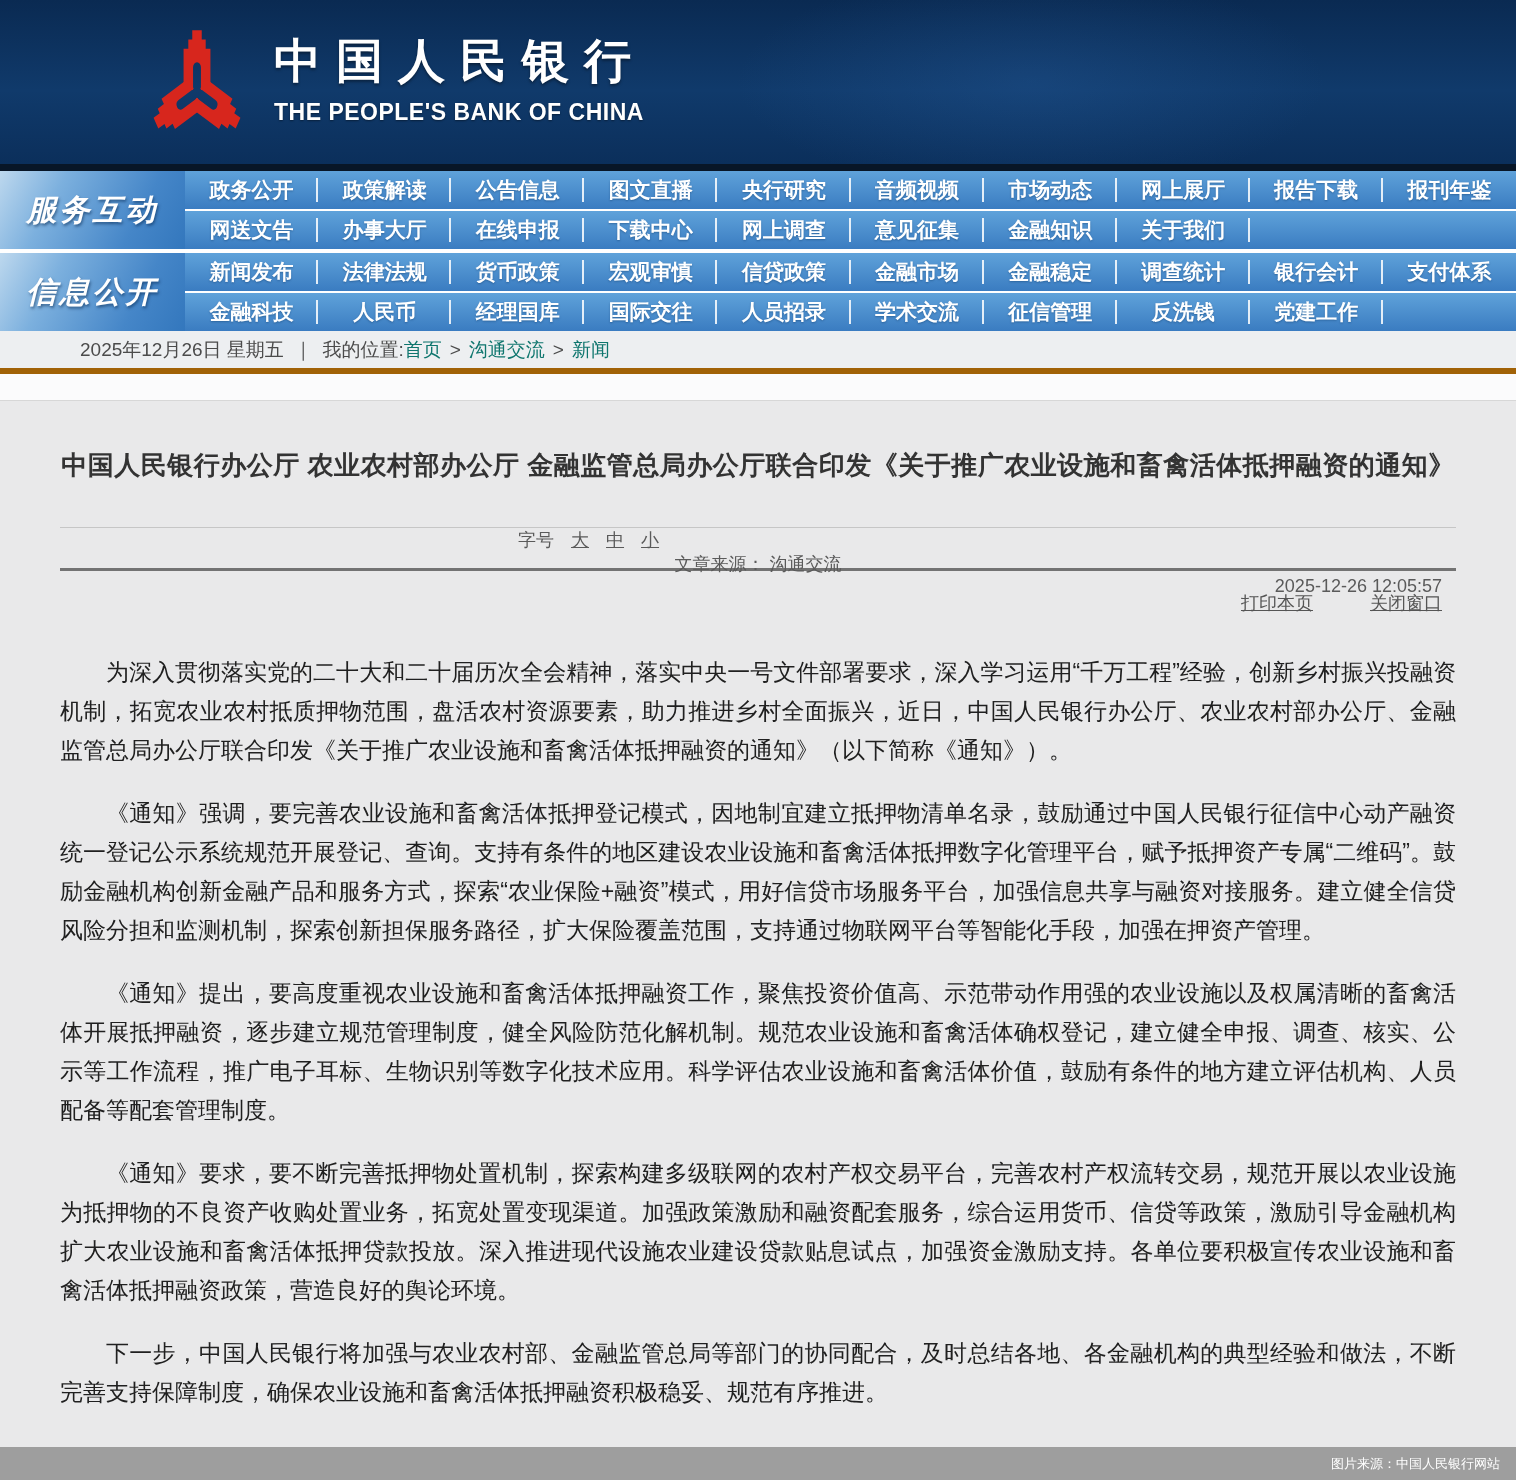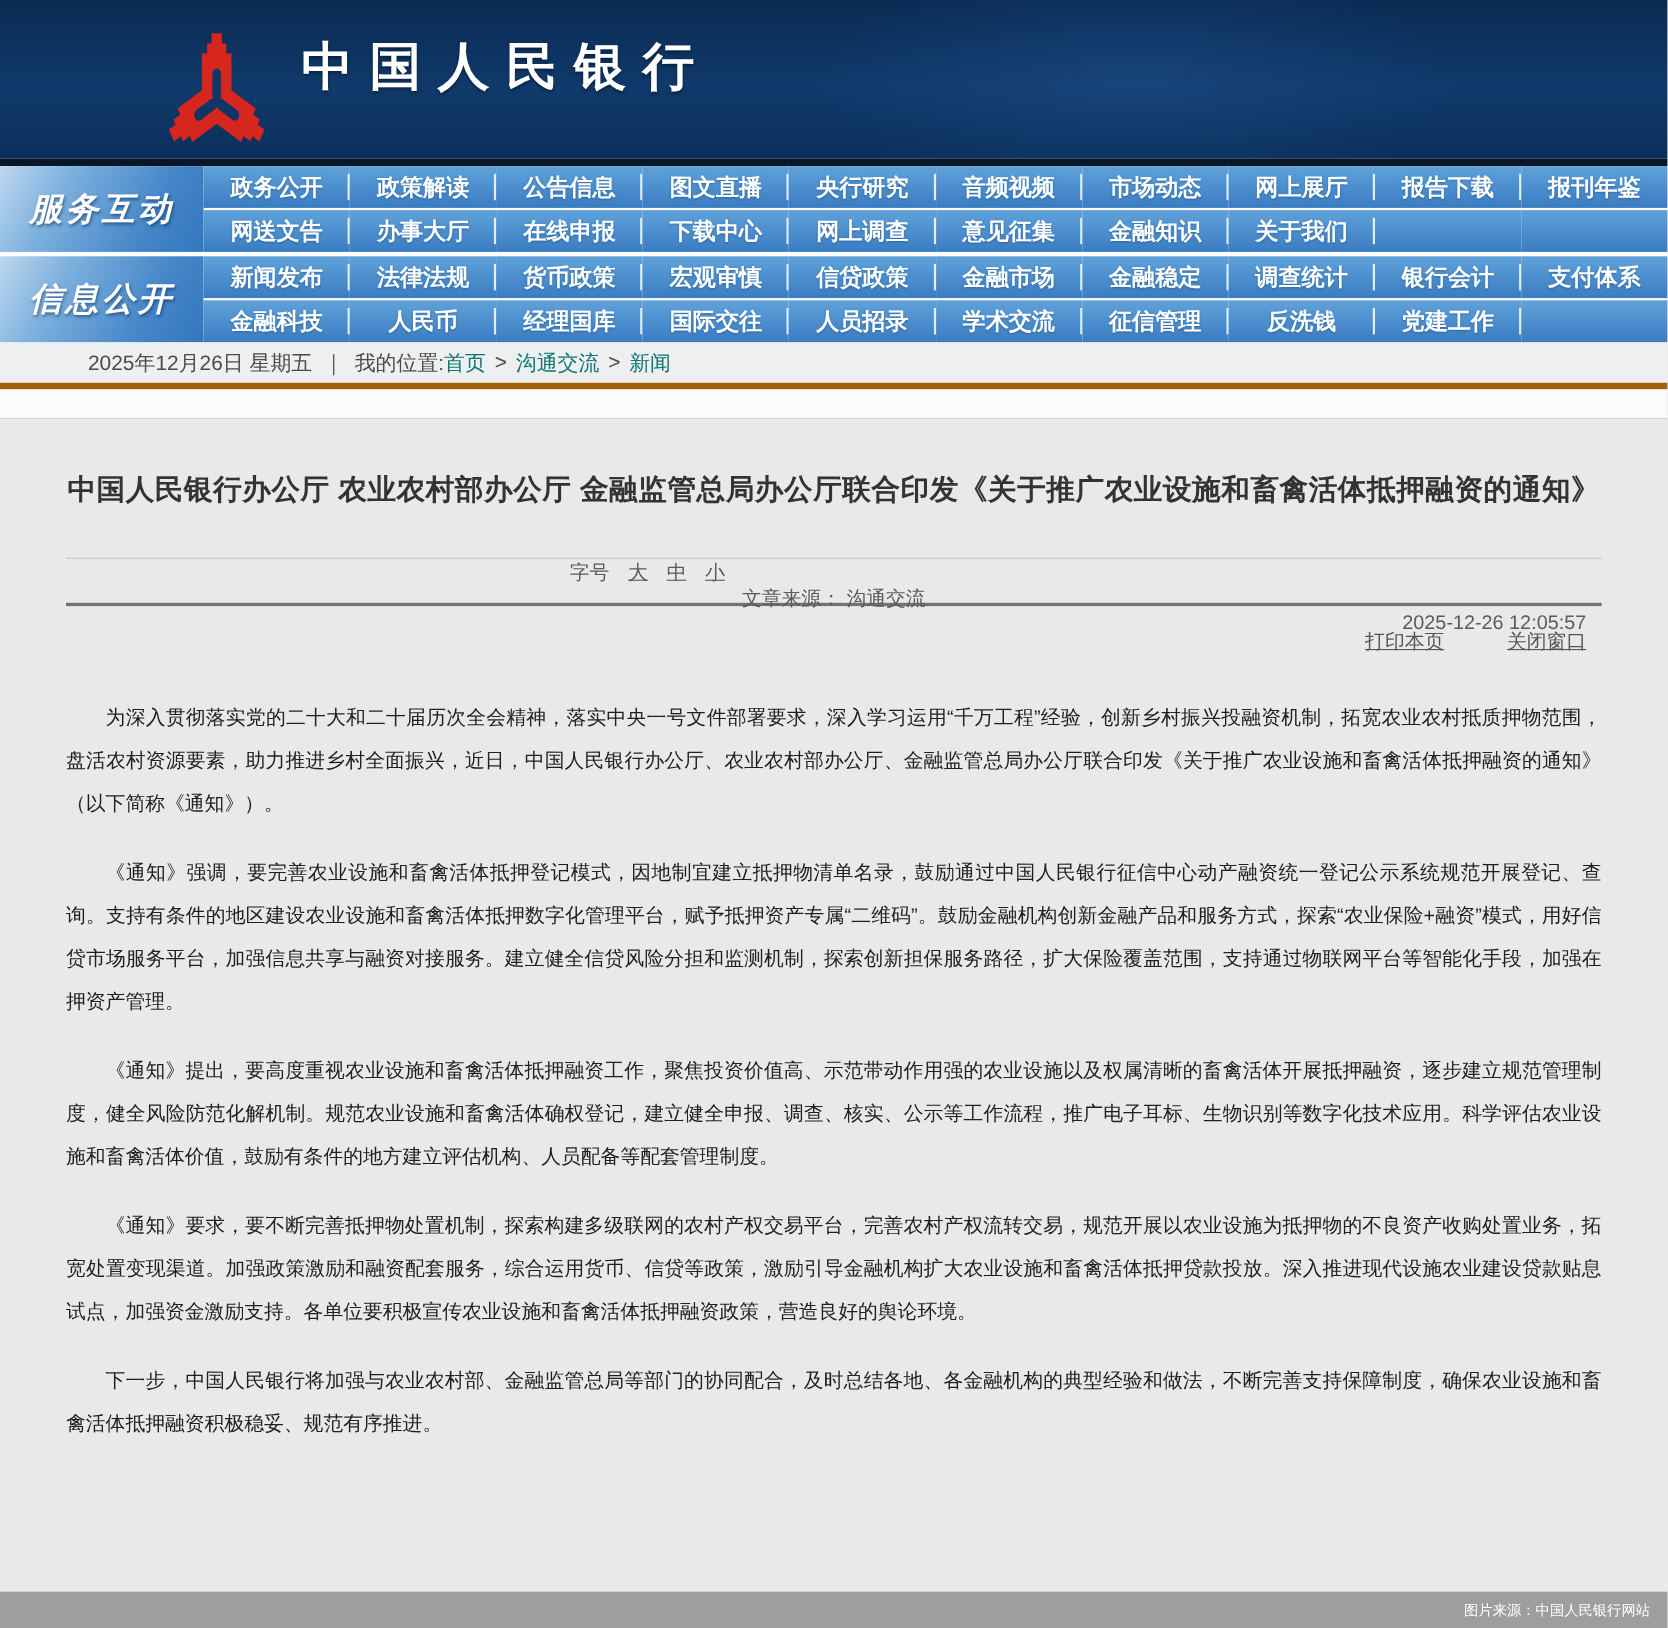--- a/index.html
+++ b/index.html
@@ -5,21 +5,21 @@
   * { box-sizing: border-box; }
   html,body { margin:0; padding:0; }
   body {
     width:1516px; height:1480px; position:relative; overflow:hidden;
     background:#e9e9ea;
     font-family:"Liberation Sans", sans-serif;
   }
 
   
   #header {
-    height:144px; position:relative;
+    height:164px; position:relative;
     background:linear-gradient(180deg,#0a2a52 0%,#103a6b 55%,#0b2f5b 100%);
   }
   #header::before{
     content:""; position:absolute; inset:0;
     background:radial-gradient(ellipse 420px 160px at 68% 50%, rgba(40,95,160,.30), transparent 70%);
   }
   .logo { position:absolute; left:148px; top:26px; display:flex; align-items:flex-start; }
   .emblem { width:98px; height:122px; margin-right:28px; }
   .logo-text { padding-top:12px; }
   .cn-title {
@@ -81,21 +81,21 @@
   }
   .meta-left { width:480px; }
   .meta-left a { color:#5a5a5a; text-decoration:underline; margin-left:12px; cursor:pointer; }
   .meta-mid { flex:1; }
   .meta-right { margin-left:auto; }
   .actions { margin:20px 74px 0 60px; text-align:right; font-size:18px; }
   .actions a { color:#555; text-decoration:underline; margin-left:52px; cursor:pointer;font-family:Liberation Serif, serif; }
 
   .article-body { margin:38px 60px 0; }
   .article-body p {
-    font-size:18px; line-height:39px; color:#202020;
+    font-size:23px; line-height:39px; color:#202020;
     text-align:justify; text-indent:2em; margin:0 0 24px;
   }
 
   
   #caption-bar {
     position:absolute; left:0; right:0; bottom:0; height:33px; z-index:9;
     background:rgba(141,141,141,.82);
     color:#fff; font-size:13px; line-height:33px; text-align:right; padding-right:16px;margin-top:14px;
   }
 </style>
@@ -106,20 +106,21 @@
   <div class="logo">
     <svg class="emblem" viewBox="-62 -64 124 118" preserveAspectRatio="none">
       <g fill="#d7261d">
         <path d="M -6 -60 h12 v9 h5 v9 h6 v40 h-12 v-22 a5 5 0 0 0 -10 0 v22 h-12 v-40 h6 v-9 h5 z"></path>
         <path transform="rotate(120)" d="M -6 -60 h12 v9 h5 v9 h6 v40 h-12 v-22 a5 5 0 0 0 -10 0 v22 h-12 v-40 h6 v-9 h5 z"></path>
         <path transform="rotate(240)" d="M -6 -60 h12 v9 h5 v9 h6 v40 h-12 v-22 a5 5 0 0 0 -10 0 v22 h-12 v-40 h6 v-9 h5 z"></path>
       </g>
     </svg>
     <div class="logo-text">
       <div class="cn-title">中国人民银行</div>
+      <div class="en-title">THE PEOPLE'S BANK OF CHINA</div>
     </div>
   </div>
 </div>
 <div id="header-edge"></div>
 
 <div id="nav">
   <div class="nav-group">
     <a class="nav-label">服务互动</a>
     <a class="nav-cell">政务公开</a>
     <a class="nav-cell">政策解读</a>

